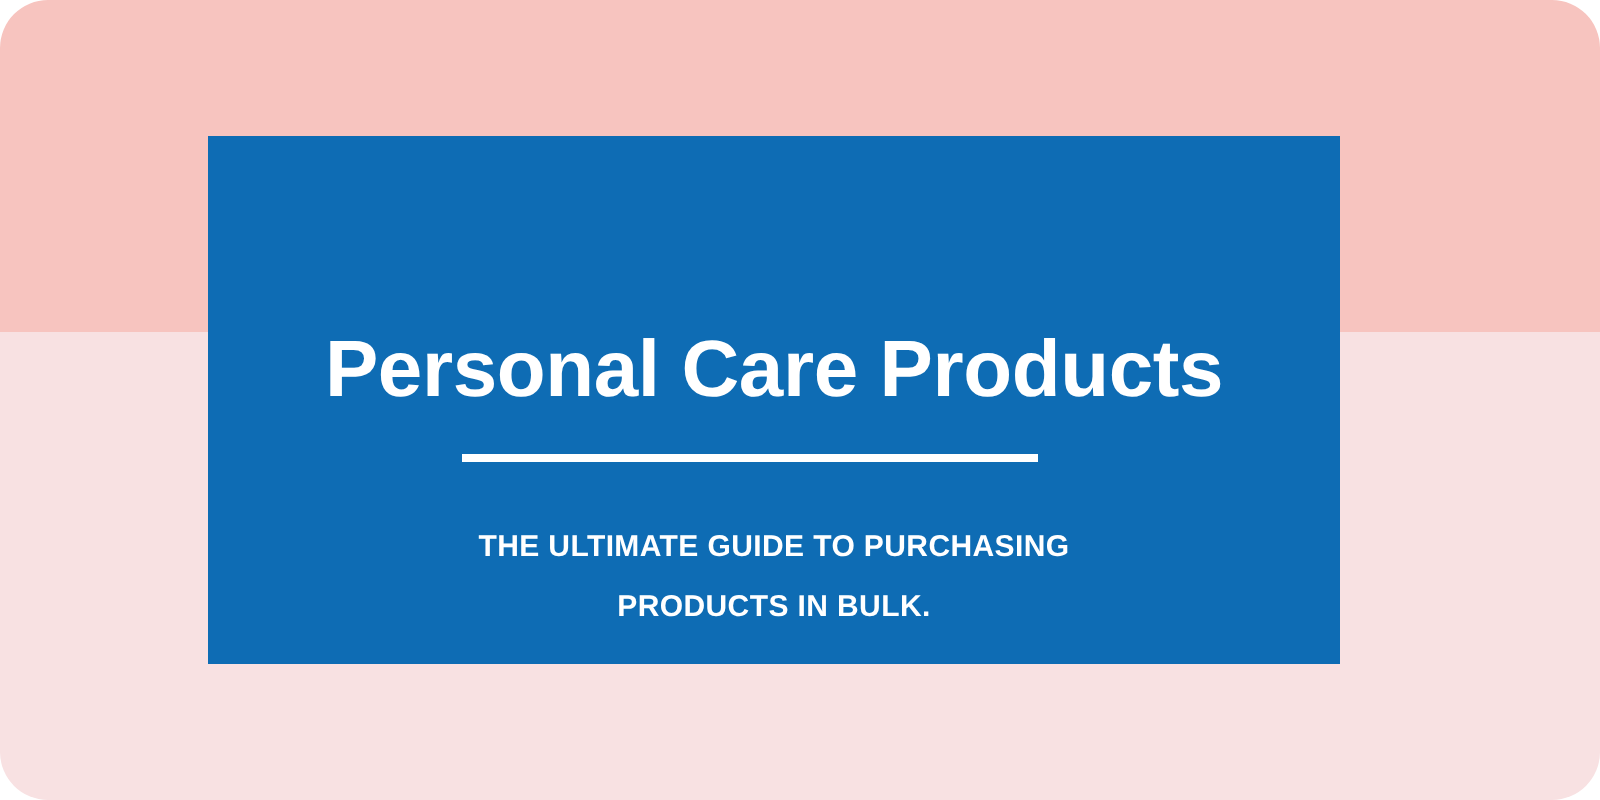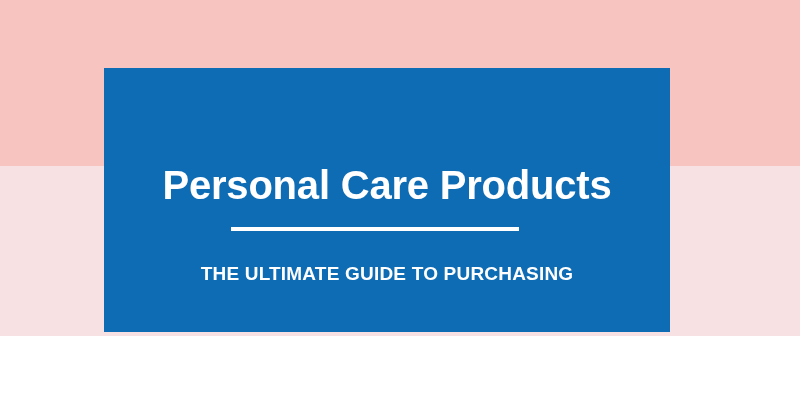--- a/index.html
+++ b/index.html
@@ -10,22 +10,23 @@
     width: 800px;
     height: 400px;
     overflow: hidden;
     font-family: "Liberation Sans", sans-serif;
     background: #ffffff;
   }
 
   .canvas {
     position: relative;
     width: 800px;
-    height: 336px;
+    height: 400px;
     overflow: hidden;
+    border-radius: 24px;
   }
 
   
   .band {
     position: absolute;
     left: 0;
     width: 800px;
   }
   .band-top {
     top: 0;
@@ -80,21 +81,21 @@
   .hero-subtitle {
     position: absolute;
     top: 191px;
     left: 0;
     width: 100%;
     margin: 0;
     padding: 0;
     text-align: center;
     color: #ffffff;
     font-family: "Liberation Sans", sans-serif;
-    font-size: 19px;
+    font-size: 15px;
     font-weight: bold;
     line-height: 30px;
     letter-spacing: 0.2px;
     text-transform: uppercase;
   }
   .subtitle-line {
     display: block;
   }
 </style>
 </head>
@@ -107,16 +108,17 @@
   <div class="band band-bottom"></div>
 
   <div class="hero-panel">
 
     <h1 class="hero-title">Personal Care Products</h1>
 
     <div class="hero-divider"></div>
 
     <p class="hero-subtitle">
       <span class="subtitle-line">THE ULTIMATE GUIDE TO PURCHASING</span>
+      <span class="subtitle-line">PRODUCTS IN BULK.</span>
     </p>
 
   </div>
 </div>
 
 </body></html>

